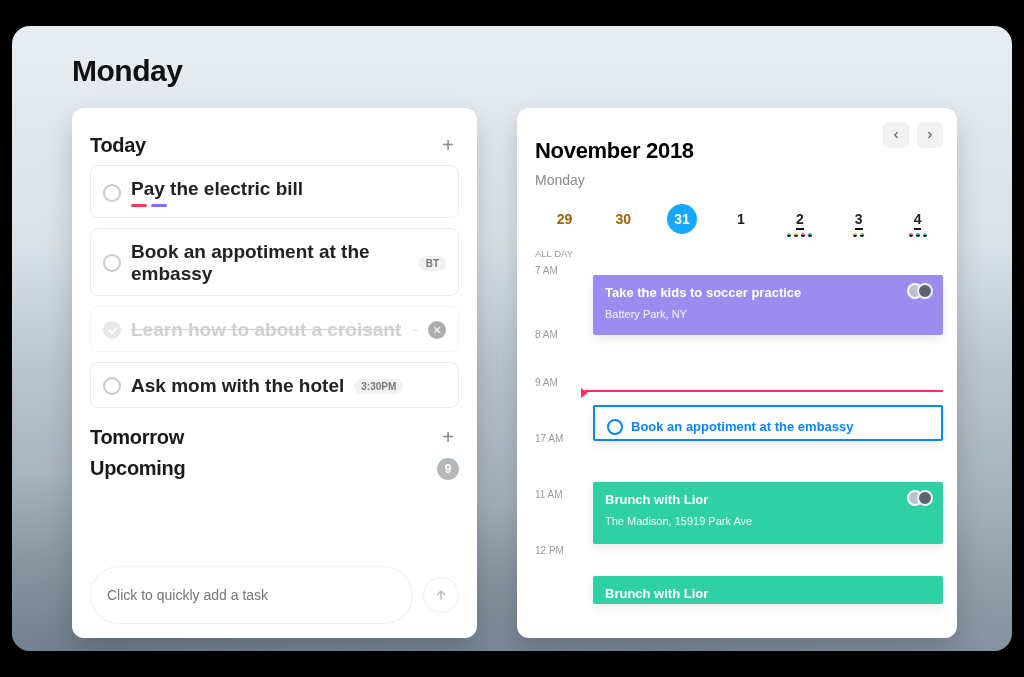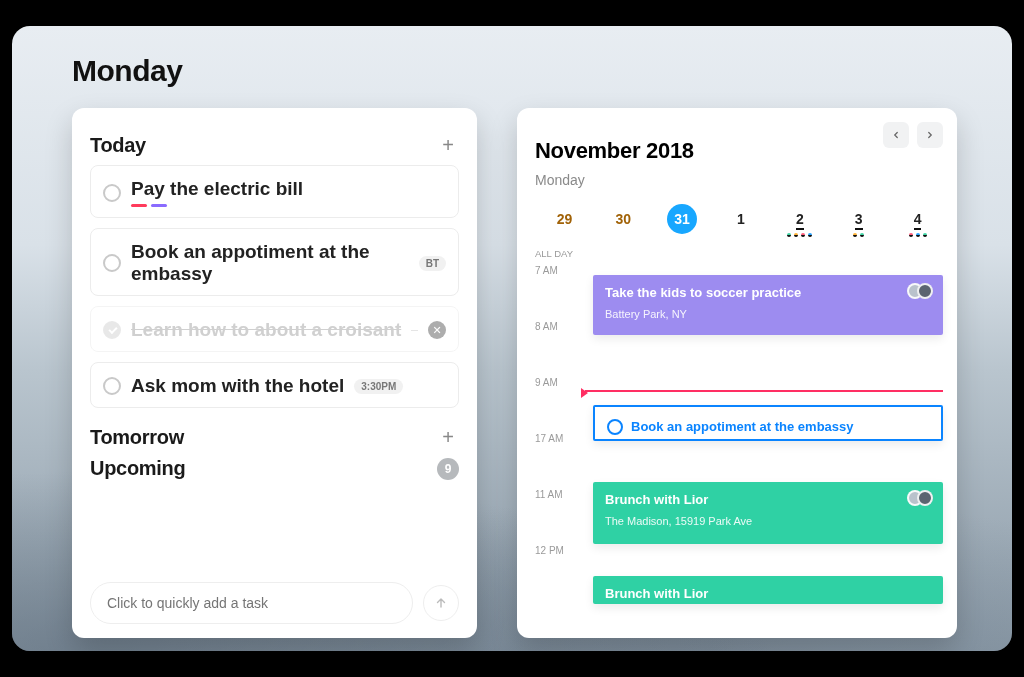--- a/index.html
+++ b/index.html
@@ -42,21 +42,21 @@
     .task.completed .circle::after { content: ""; position: absolute; left: 4px; top: 4px; width: 6px; height: 3px; border-left: 2px solid #fff; border-bottom: 2px solid #fff; transform: rotate(-45deg); }
     .task.completed .txt { text-decoration: line-through; color: #aaa; }
     .task .strike { flex: 1; height: 1px; background: #d0d0d0; }
     .task .xmark { width: 18px; height: 18px; border-radius: 50%; background: #6b6b6b; display: flex; align-items: center; justify-content: center; color: #fff; font-size: 11px; }
     .tags { display: flex; gap: 4px; margin-top: 4px; }
     .tag { width: 16px; height: 3px; border-radius: 2px; }
 
     .spacer { flex: 1; }
     .quick-add-row { display: flex; gap: 10px; align-items: center; margin-top: 8px; }
     .quick-add {
-      flex: 1; border: 1px solid #eee; border-radius: 999px; padding: 12px 16px; font-size: 14px; color: #bbb; background: #fff;
+      flex: 1; border: 1px solid #eee; border-radius: 999px; padding: 20px 16px; font-size: 14px; color: #bbb; background: #fff;
     }
     .send-btn { width: 36px; height: 36px; border-radius: 50%; border: 1px solid #eee; display: flex; align-items: center; justify-content: center; color: #bbb; cursor: pointer; }
 
     
     .cal-head { display: flex; align-items: flex-start; justify-content: space-between; }
     .cal-title { font-size: 22px; font-weight: 800; letter-spacing: -.3px; margin-top: 16px; }
     .cal-sub { font-size: 14px; color: #8a8a8a; margin-top: 8px; }
     .nav-btns { display: flex; gap: 8px; margin-right: 4px; }
     .nav-btn { width: 26px; height: 26px; border-radius: 6px; background: #f1f2f3; display: flex; align-items: center; justify-content: center; color: #666; cursor: pointer; font-size: 13px; }
 
@@ -196,21 +196,21 @@
             <span class="dot" style="background: rgb(255, 90, 122);"></span>
             <span class="dot" style="background: rgb(42, 163, 255);"></span>
             <span class="dot" style="background: rgb(65, 214, 166);"></span>
           </div></div>
       </div>
 
     <div class="schedule">
       <div class="allday-label">ALL DAY</div>
       <div class="time-col" id="time-col">
           <div class="time-label" style="top: 20px;">7 AM</div>
-          <div class="time-label" style="top: 76px;">8 AM</div>
+          <div class="time-label" style="top: 84px;">8 AM</div>
           <div class="time-label" style="top: 132px;">9 AM</div>
           <div class="time-label" style="top: 188px;">17 AM</div>
           <div class="time-label" style="top: 244px;">11 AM</div>
           <div class="time-label" style="top: 300px;">12 PM</div>
         </div>
       <div class="nowline" id="nowline" style="top: 140px;"></div>
       <div class="events" id="events">
           <div class="event" style="top: 25px; height: 60px; background: rgb(157, 140, 240);">
             <div class="et">Take the kids to soccer practice</div>
             <div class="es">Battery Park, NY</div>

